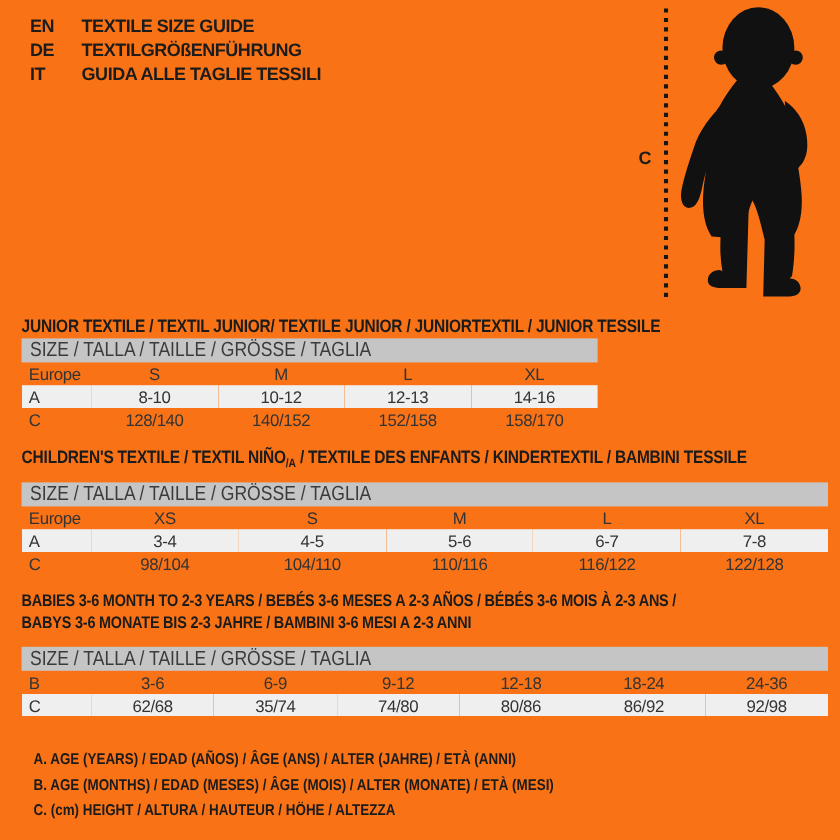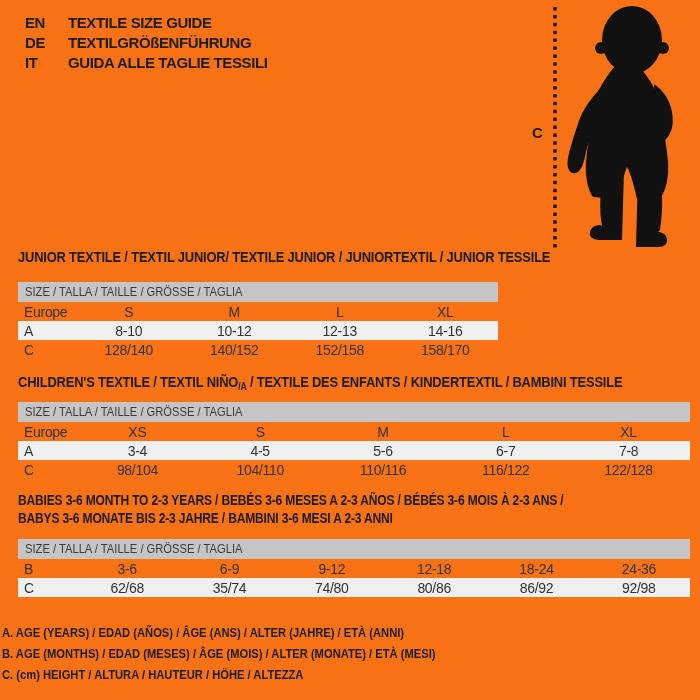--- a/index.html
+++ b/index.html
@@ -14,38 +14,38 @@
   .lang-row{display:flex;height:20px;line-height:20px;font-weight:bold;font-size:15px;letter-spacing:-0.4px;color:#1c1c1c;}
   .lang-code{width:43px;}
 
   
   .figure-svg{position:absolute;left:528px;top:0;}
   .height-label{position:absolute;left:532px;top:124px;font-weight:bold;font-size:15px;color:#1c1c1c;}
   .sil{fill:#111111;}
 
   
   .tbl-title{position:absolute;left:18px;font-weight:bold;font-size:15px;color:#1b1b1b;letter-spacing:-0.2px;white-space:nowrap;}
-  #t1-title{top:248px;}
+  #t1-title{top:264px;}
   #t2-title{top:373px;}
   #t3-title{top:491px;line-height:18px;font-size:14px;}
   .sub{font-size:10px;vertical-align:-3px;}
 
   
   .size-table{position:absolute;left:18px;}
   #t1{top:282px;width:480px;}
   #t2{top:402px;width:672px;}
   #t3{top:539px;width:672px;}
-  .size-bar{height:20px;line-height:20px;background:#c5c5c5;color:#3b3b3b;font-size:13px;padding-left:7px;}
+  .size-bar{height:20px;line-height:20px;background:#c5c5c5;color:#3b3b3b;font-size:17px;padding-left:7px;}
   .size-table table{width:100%;border-collapse:collapse;table-layout:fixed;}
   .size-table td{height:19px;font-size:14px;text-align:center;color:#333333;padding:0;letter-spacing:-0.3px;overflow:hidden;margin-left:46px;}
   .size-table td.lbl{text-align:left;padding-left:6px;}
   .size-table tr.stripe{background:#efefef;}
 
   
-  .footnotes{position:absolute;left:2px;top:622px;font-weight:bold;font-size:13px;line-height:21px;color:#1b1b1b;}
+  .footnotes{position:absolute;left:28px;top:622px;font-weight:bold;font-size:13px;line-height:21px;color:#1b1b1b;}
 </style>
 </head>
 <body>
 
 <div class="page">
 
   <div class="lang-list">
     <div class="lang-row">
       <span class="lang-code">EN</span>
       <span class="lang-label">TEXTILE SIZE GUIDE</span>

